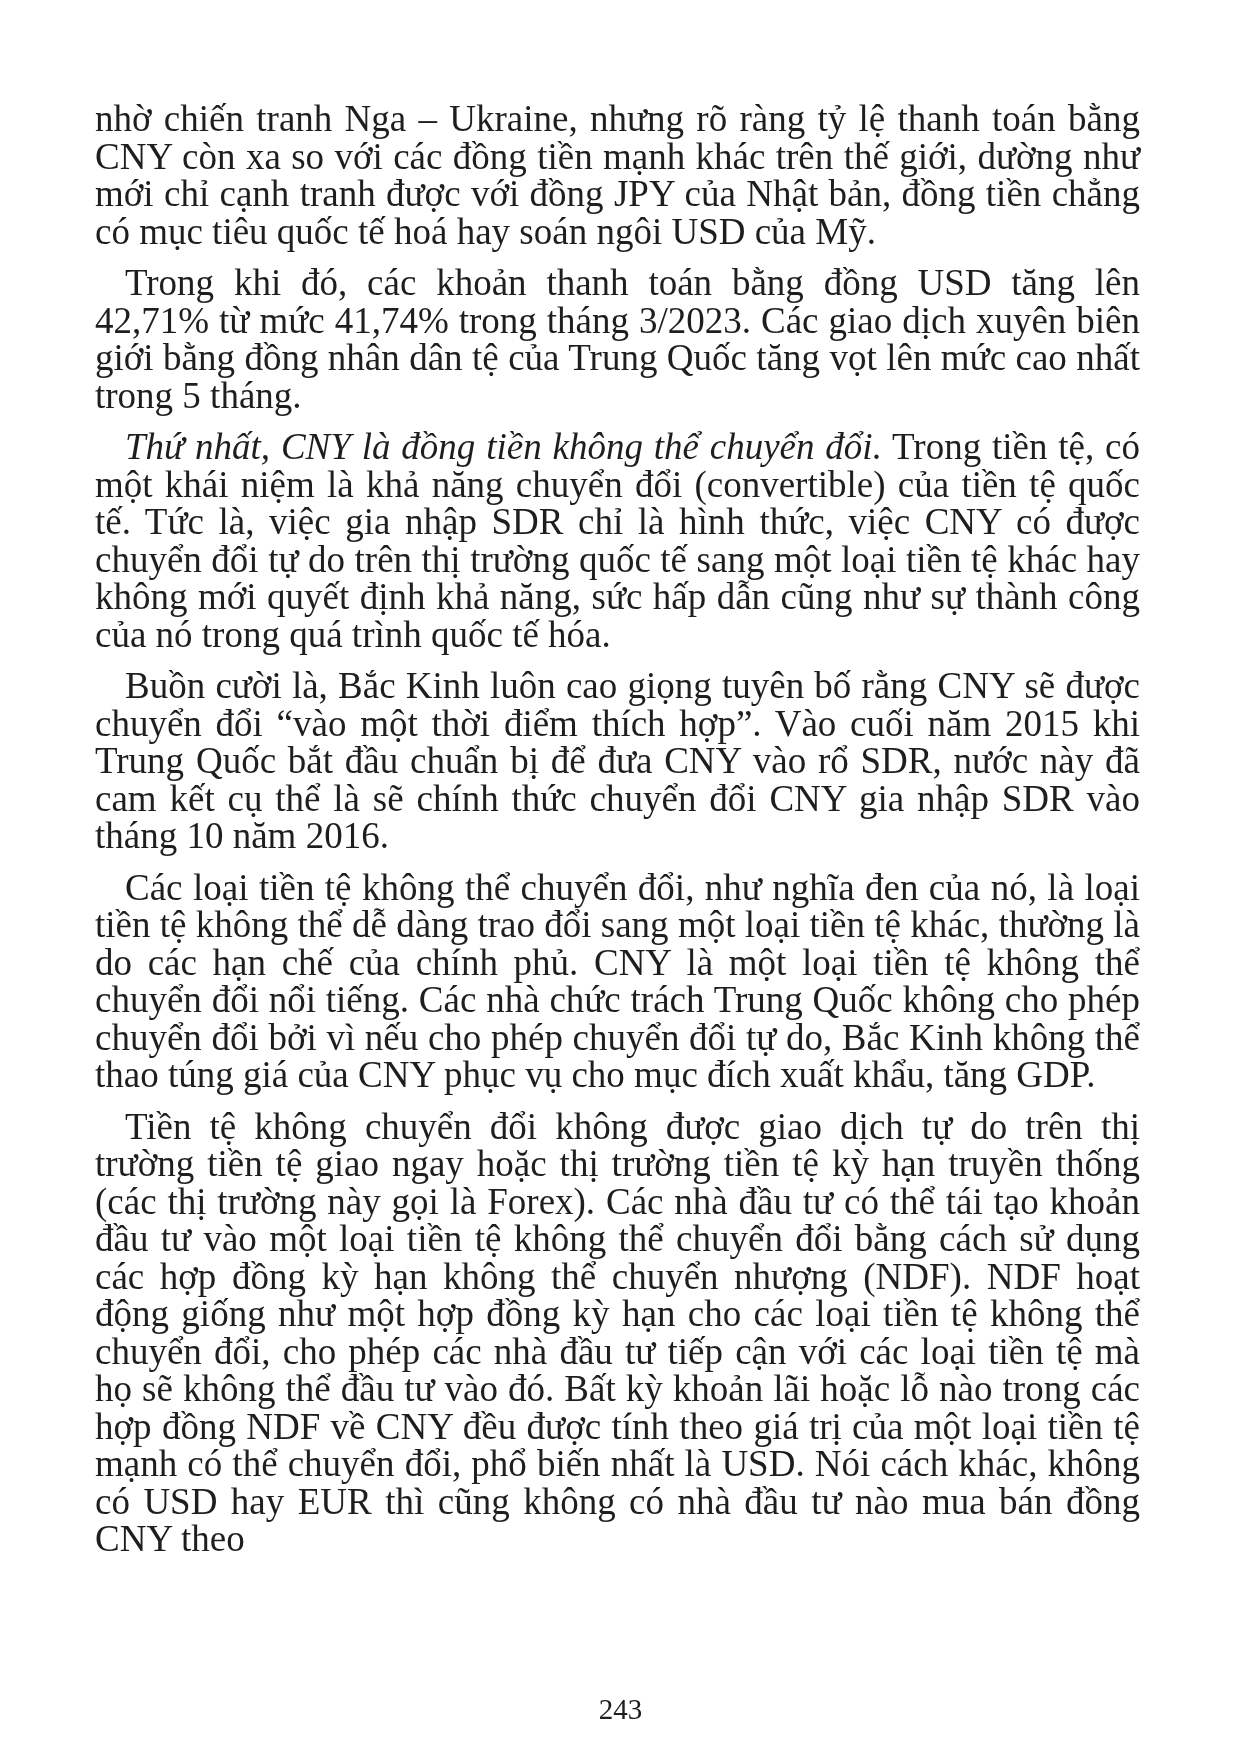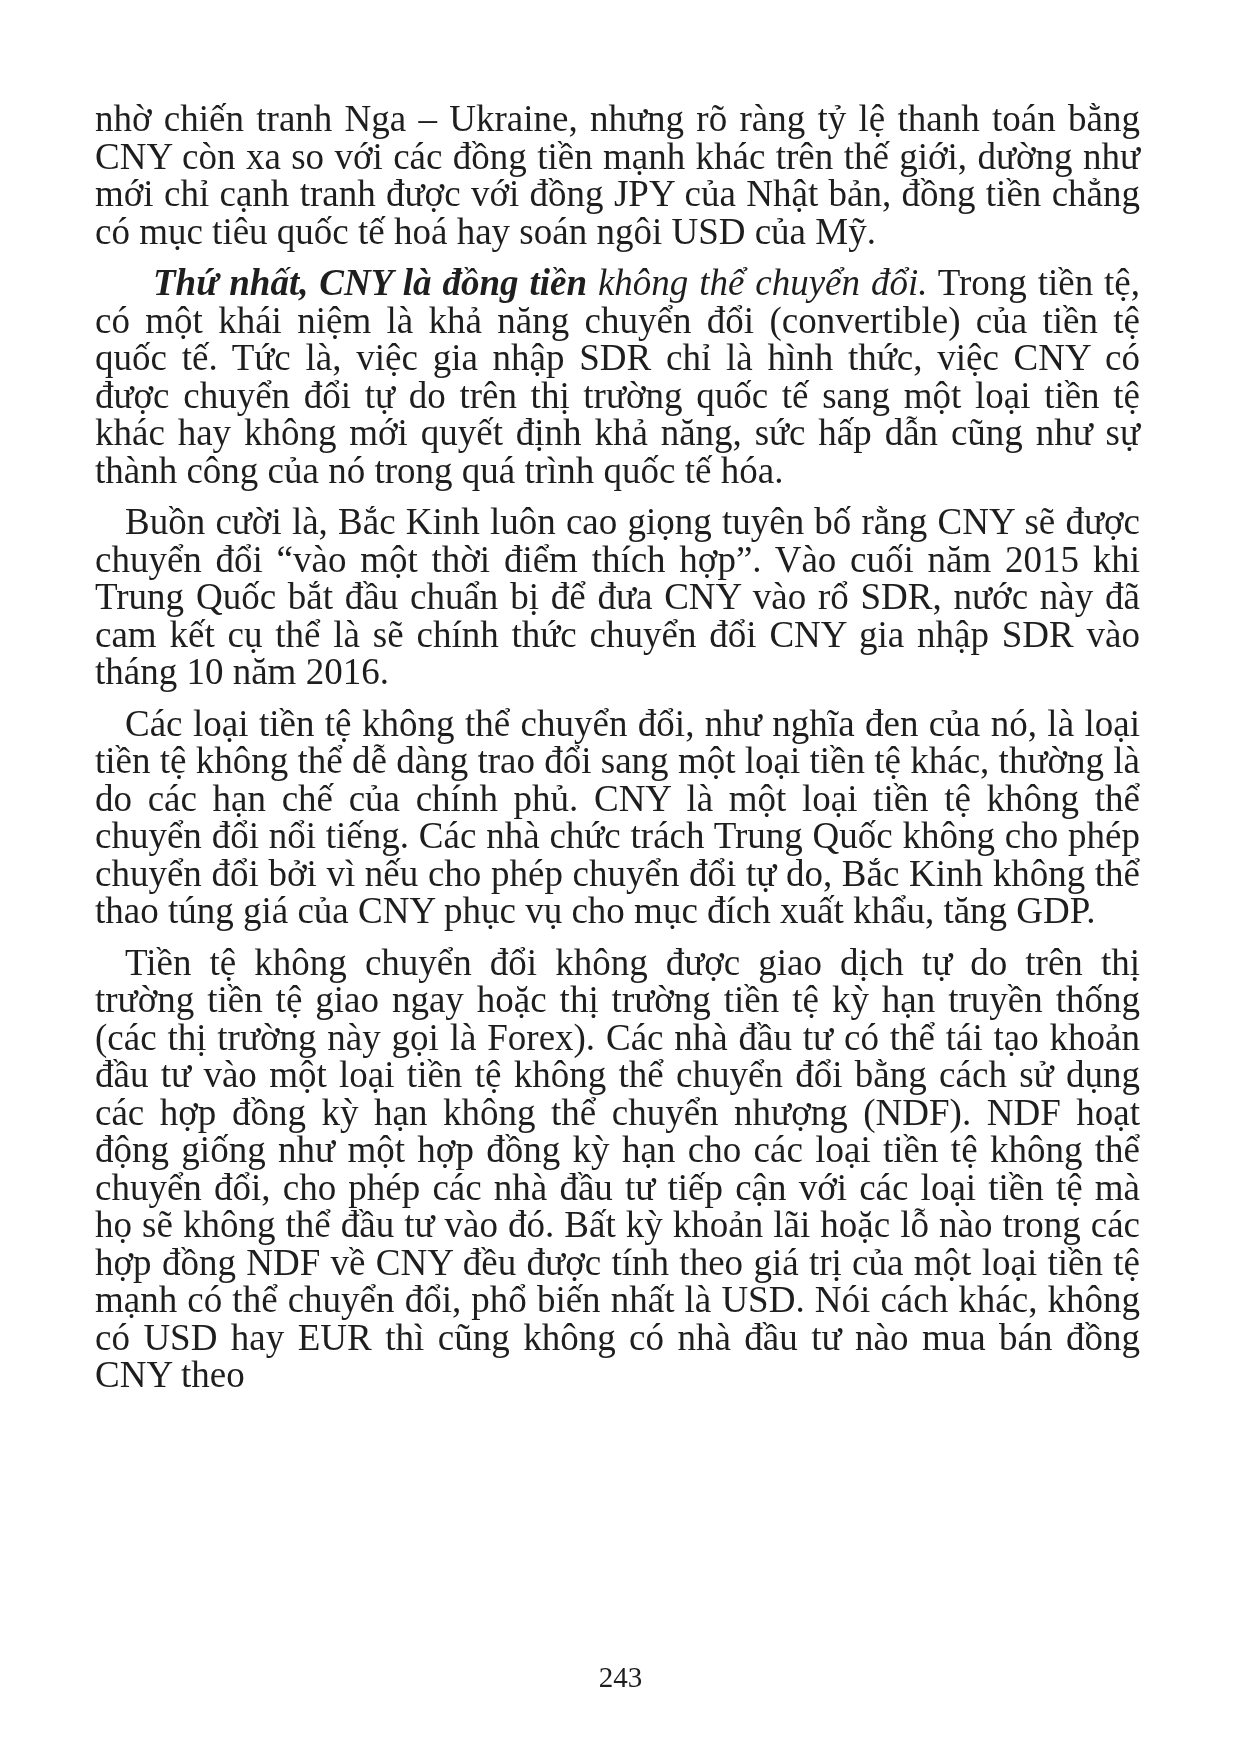--- a/index.html
+++ b/index.html
@@ -40,44 +40,44 @@
     margin: 32px 0 24px 0;
     text-align: left;
     text-indent: 0;
     color: #1a1a1a;
   }
   .italic {
     font-style: italic;
   }
   .bold-italic {
     font-style: italic;
-    font-weight: 700;
-    margin-left: 28px;
+    font-weight: 400;
   }
   .page-footer {
     position: absolute;
     left: 0;
     right: 0;
-    bottom: 60px;
+    bottom: 28px;
     text-align: center;
   }
   .page-number {
     font-size: 29px;
     color: #1e1e1e;
   }
 </style>
 </head>
 <body>
 
 <div class="page">
   <main class="text-block">
 
     <p class="para no-indent">nhờ chiến tranh Nga – Ukraine, nhưng rõ ràng tỷ lệ thanh toán bằng CNY còn xa so với các đồng tiền mạnh khác trên thế giới, dường như mới chỉ cạnh tranh được với đồng JPY của Nhật bản, đồng tiền chẳng có mục tiêu quốc tế hoá hay soán ngôi USD của Mỹ.</p>
 
 
+    <p class="para">Trong khi đó, các khoản thanh toán bằng đồng USD tăng lên 42,71% từ mức 41,74% trong tháng 3/2023. Các giao dịch xuyên biên giới bằng đồng nhân dân tệ của Trung Quốc tăng vọt lên mức cao nhất trong 5 tháng.</p>
 
 
 
     <p class="para"><span class="bold-italic">Thứ nhất, CNY là đồng tiền</span><span class="italic"> không thể chuyển đổi.</span><span> Trong tiền tệ, có một khái niệm là khả năng chuyển đổi (convertible) của tiền tệ quốc tế. Tức là, việc gia nhập SDR chỉ là hình thức, việc CNY có được chuyển đổi tự do trên thị trường quốc tế sang một loại tiền tệ khác hay không mới quyết định khả năng, sức hấp dẫn cũng như sự thành công của nó trong quá trình quốc tế hóa.</span></p>
 
     <p class="para">Buồn cười là, Bắc Kinh luôn cao giọng tuyên bố rằng CNY sẽ được chuyển đổi “vào một thời điểm thích hợp”. Vào cuối năm 2015 khi Trung Quốc bắt đầu chuẩn bị để đưa CNY vào rổ SDR, nước này đã cam kết cụ thể là sẽ chính thức chuyển đổi CNY gia nhập SDR vào tháng 10 năm 2016.</p>
 
 
     <p class="para">Các loại tiền tệ không thể chuyển đổi, như nghĩa đen của nó, là loại tiền tệ không thể dễ dàng trao đổi sang một loại tiền tệ khác, thường là do các hạn chế của chính phủ. CNY là một loại tiền tệ không thể chuyển đổi nổi tiếng. Các nhà chức trách Trung Quốc không cho phép chuyển đổi bởi vì nếu cho phép chuyển đổi tự do, Bắc Kinh không thể thao túng giá của CNY phục vụ cho mục đích xuất khẩu, tăng GDP.</p>
 

